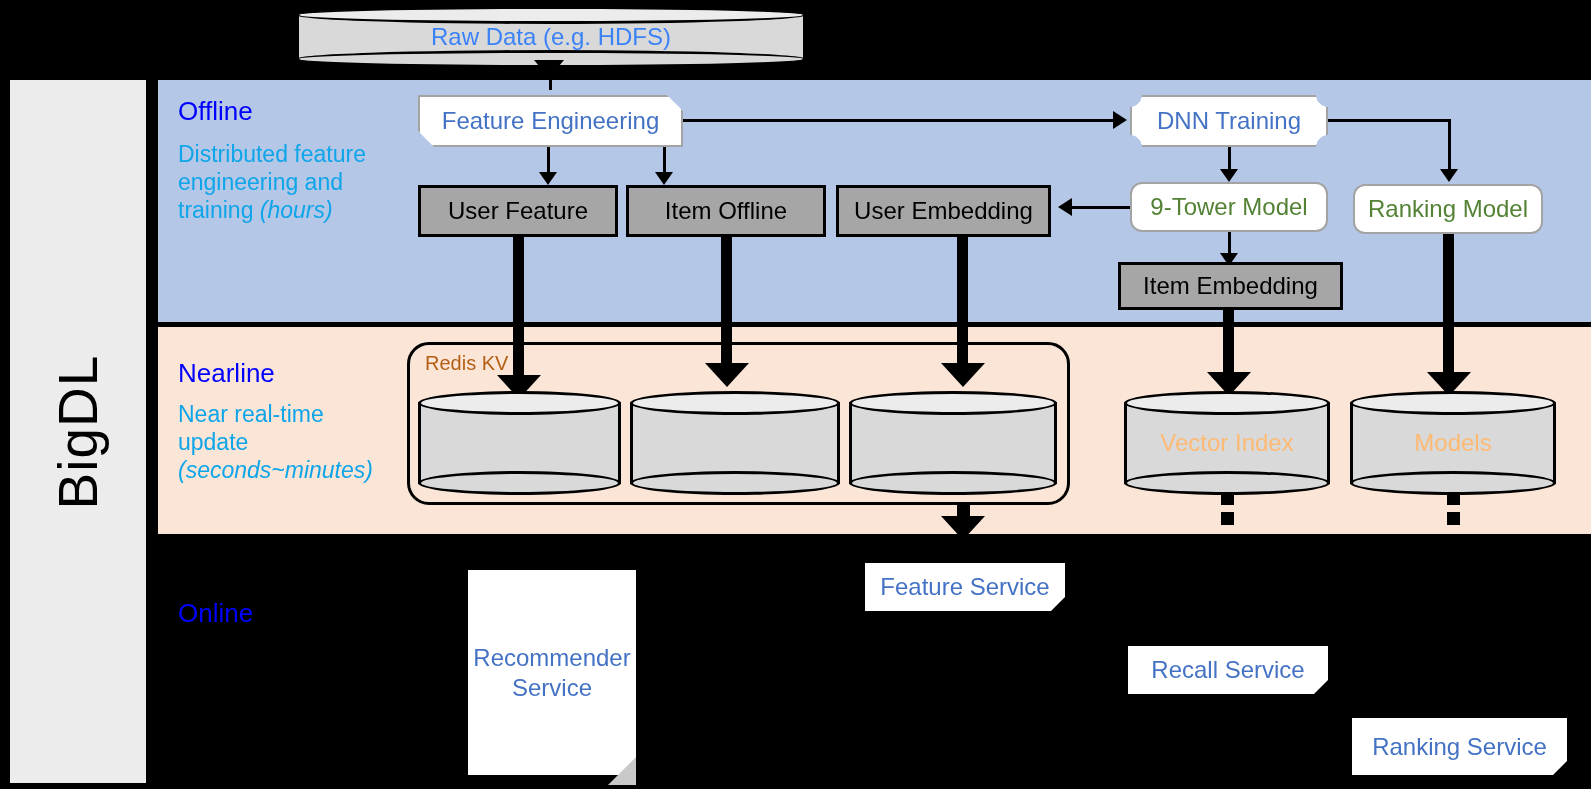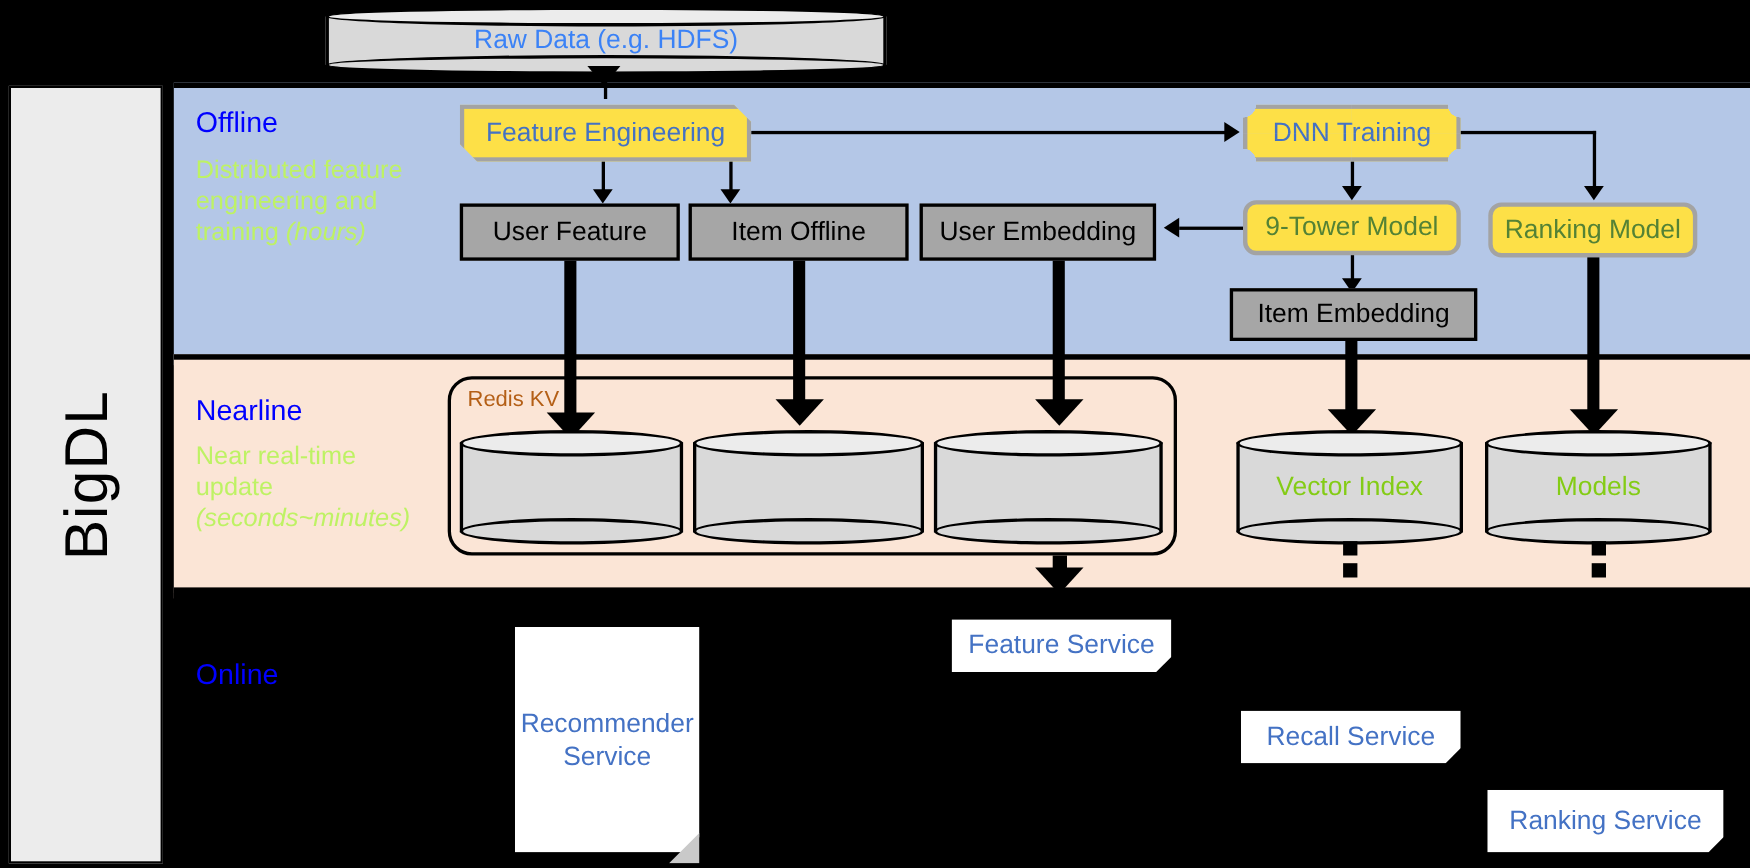--- a/index.html
+++ b/index.html
@@ -15,36 +15,36 @@
 
   
   #bigdl{position:absolute;left:8px;top:78px;width:136px;height:703px;
          background:#ececec;border:2px solid #000;}
   #bigdl-label{position:absolute;left:50%;top:50%;
       transform:translate(-50%,-50%) rotate(-90deg);
       white-space:nowrap;font-size:55px;color:#000;letter-spacing:1px;}
 
   
   .layer-title{position:absolute;color:#0000ff;font-size:26px;}
-  .layer-sub{position:absolute;color:#bef264;font-size:23px;line-height:1.22;width:215px;}
+  .layer-sub{position:absolute;color:#0ea5e9;font-size:23px;line-height:1.22;width:215px;}
   .layer-sub i{font-style:italic;}
   #t-offline{left:178px;top:96px;}
   #s-offline{left:178px;top:140px;}
   #t-nearline{left:178px;top:358px;}
   #s-nearline{left:178px;top:400px;}
   #t-online{left:178px;top:598px;}
   #s-online{left:178px;top:644px;}
   .layer-sub.ital{font-style:italic;}
 
   
   .node{position:absolute;box-sizing:border-box;display:flex;
         align-items:center;justify-content:center;text-align:center;}
 
   
-  .proc{background:#fde047;border:4px solid #a3a3a3;font-size:24px;}
+  .proc{background:#ffffff;border:2px solid #a3a3a3;font-size:24px;}
   .proc.blue{color:#4472c4;}
   .proc.green{color:#548235;}
   .bevel{clip-path:polygon(0 0,calc(100% - 16px) 0,100% 16px,100% 100%,16px 100%,0 calc(100% - 16px));}
   .notch{border-radius:0;
     -webkit-mask:radial-gradient(12px at 0 0,transparent 98%,#000) 0 0/50% 50% no-repeat,
                  radial-gradient(12px at 100% 0,transparent 98%,#000) 100% 0/50% 50% no-repeat,
                  radial-gradient(12px at 0 100%,transparent 98%,#000) 0 100%/50% 50% no-repeat,
                  radial-gradient(12px at 100% 100%,transparent 98%,#000) 100% 100%/50% 50% no-repeat;
             mask:radial-gradient(12px at 0 0,transparent 98%,#000) 0 0/50% 50% no-repeat,
                  radial-gradient(12px at 100% 0,transparent 98%,#000) 100% 0/50% 50% no-repeat,
@@ -58,21 +58,21 @@
   
   .cyl{position:absolute;}
   .cyl .body{position:absolute;left:0;right:0;top:11px;bottom:11px;
        background:#d9d9d9;border-left:3px solid #000;border-right:3px solid #000;}
   .cyl .top{position:absolute;left:0;right:0;top:0;height:24px;
        background:#ececec;border:3px solid #000;border-radius:50%;box-sizing:border-box;}
   .cyl .bot{position:absolute;left:0;right:0;bottom:0;height:24px;
        background:#d9d9d9;border:3px solid #000;border-radius:50%;box-sizing:border-box;}
   .cyl .lbl{position:absolute;left:0;right:0;top:50%;transform:translateY(-50%);
        text-align:center;font-size:24px;color:#3b82f6;z-index:3;}
-  .cyl .lbl.brown{color:#84cc16;}
+  .cyl .lbl.brown{color:#fdba74;}
 
   
   #rawdata{position:absolute;left:296px;top:6px;width:510px;height:62px;}
   #rawdata .body{top:9px;bottom:9px;background:#d9d9d9;}
   #rawdata .top{height:18px;background:#ececec;}
   #rawdata .bot{height:18px;background:#d9d9d9;}
   #rawdata .lbl{font-size:24px;}
 
   
   #redis-box{position:absolute;left:407px;top:342px;width:663px;height:163px;

